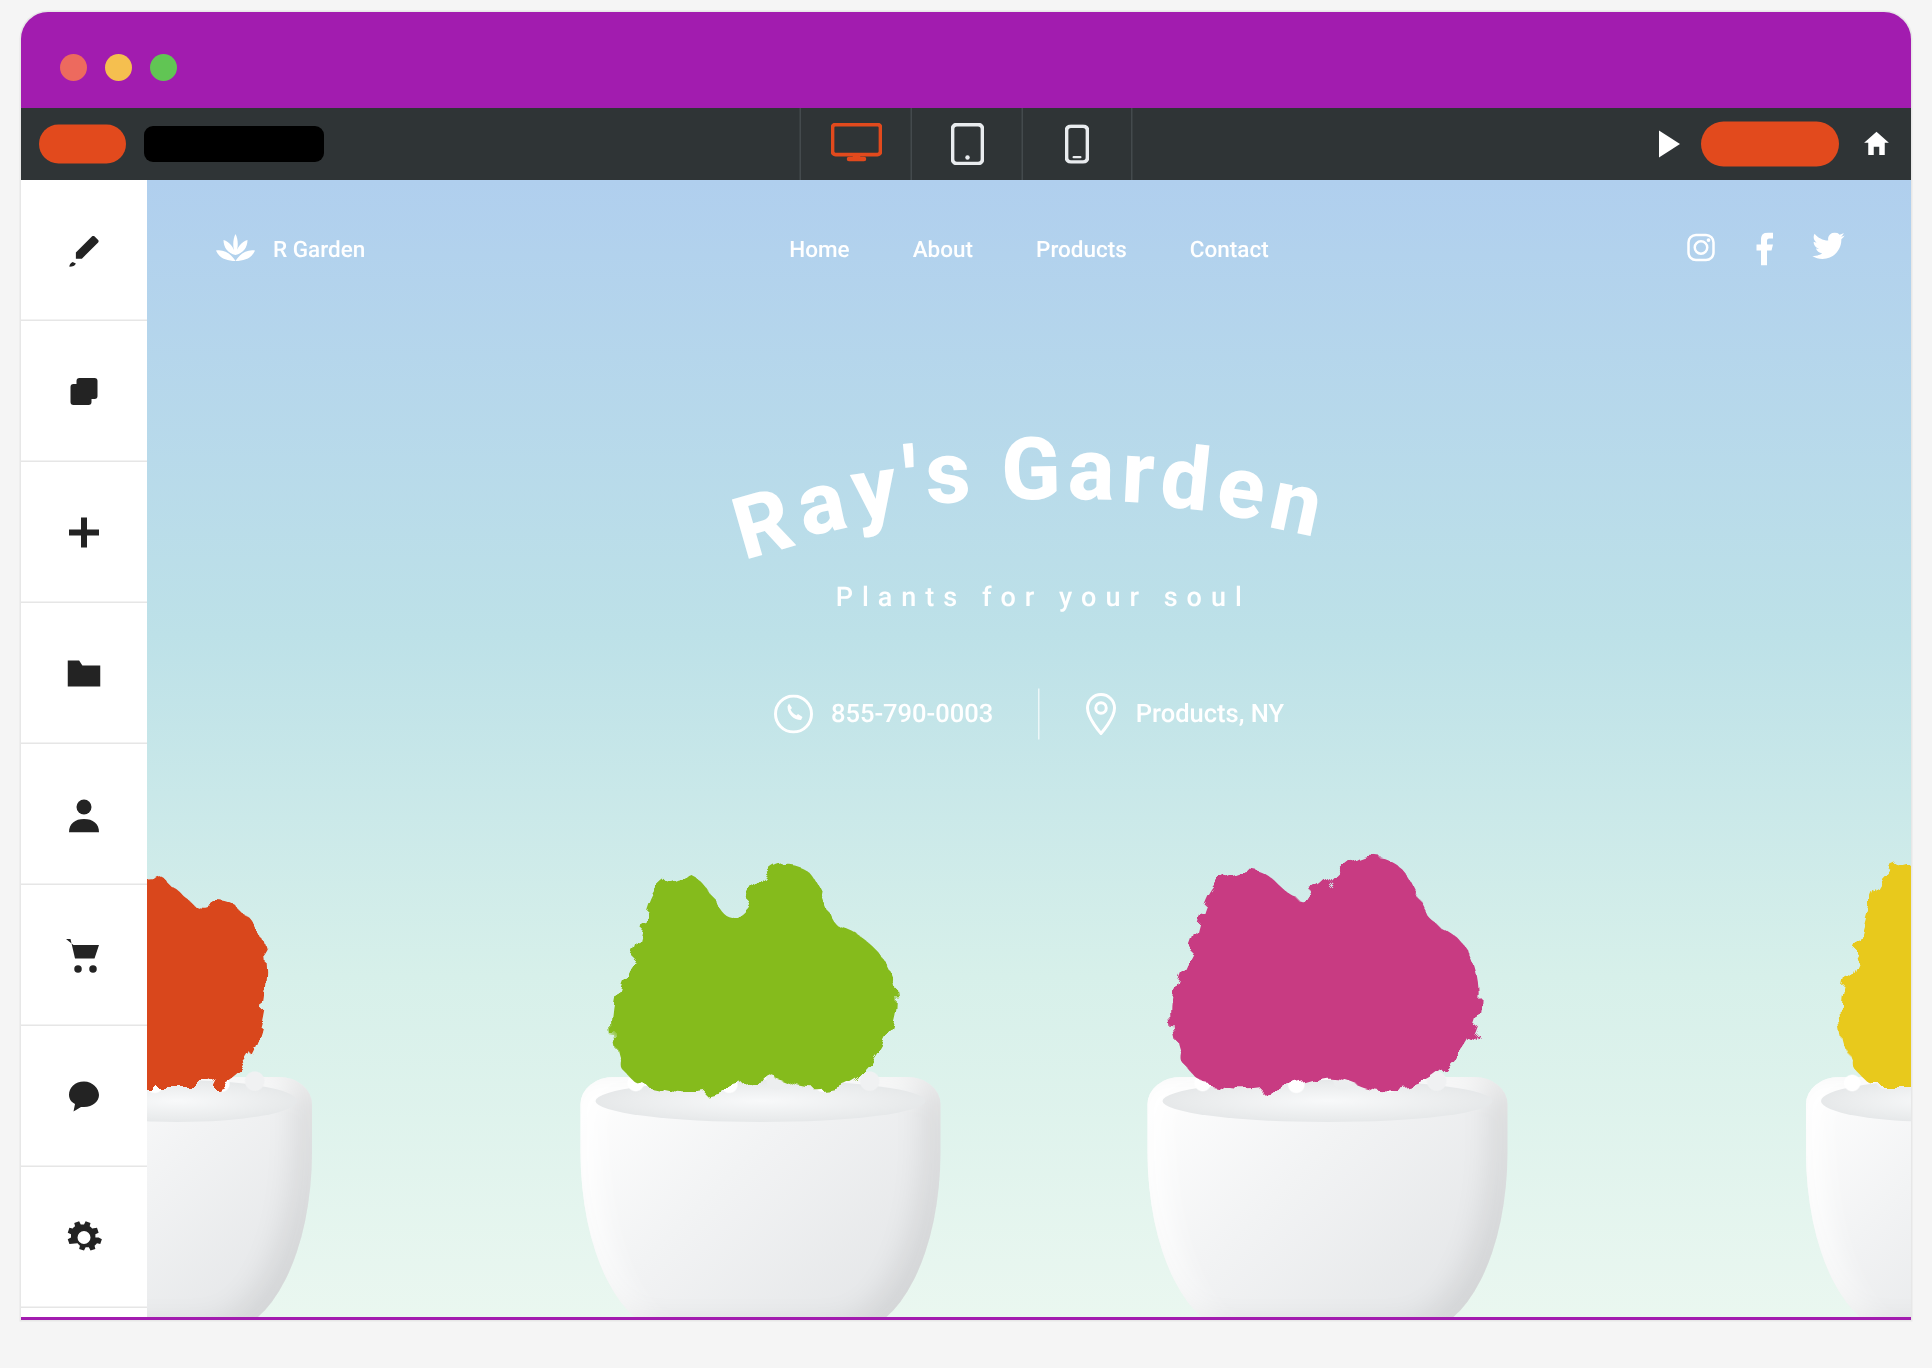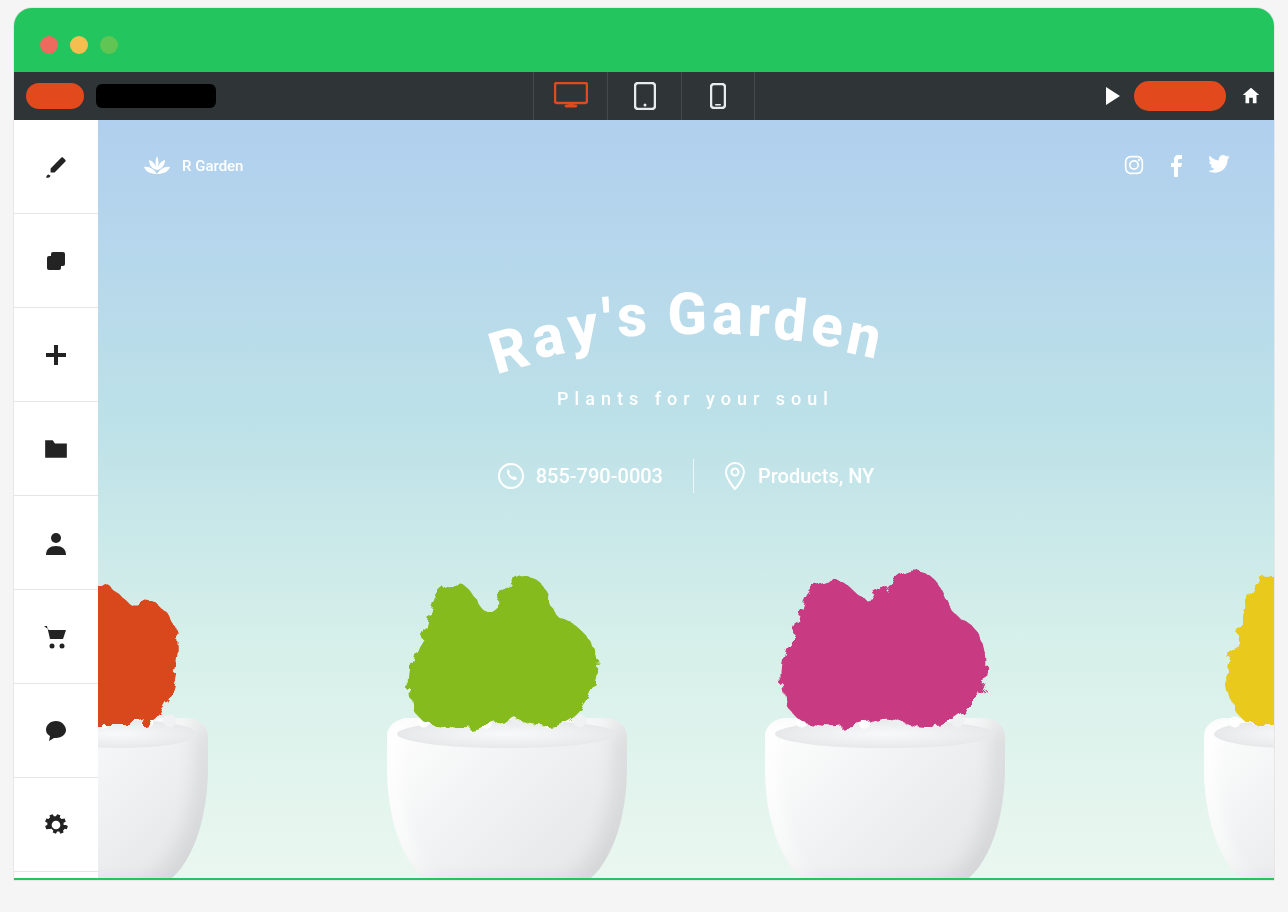--- a/index.html
+++ b/index.html
@@ -6,21 +6,21 @@
   body {
     font-family: -apple-system, BlinkMacSystemFont, "Segoe UI", Roboto, sans-serif;
     background: #f5f5f5;
     width: 1288px;
     height: 912px;
     overflow: hidden;
   }
   .browser-window {
     width: 1260px;
     margin: 8px auto 0;
-    background: #22c55e;
+    background: #a21caf;
     border-radius: 18px 18px 0 0;
     box-shadow: 0 0 0 1px #e7e7e7;
     overflow: hidden;
     height: 872px;
     position: relative;
   }
   .mac-dots {
     display: flex;
     gap: 12px;
     padding: 28px 12px 18px 26px;
@@ -201,21 +201,21 @@
     font-size: 15px;
     cursor: pointer;
   }
   .contact-row {
     margin-top: 50px;
     display: flex;
     align-items: center;
     justify-content: center;
     gap: 30px;
     color: #fff;
-    font-size: 20px;
+    font-size: 17px;
     font-weight: 500;
   }
   .contact-item { display: flex; align-items: center; gap: 12px; }
   .contact-item svg { fill: none; stroke: #fff; stroke-width: 2; }
   .vdiv { width: 1px; height: 34px; background: #fff; opacity: .7; }
 
   
   .plants {
     position: absolute;
     bottom: -10px;
@@ -397,20 +397,26 @@
     </div>
 
     <div class="canvas">
 
       <div class="site-nav">
         <div class="brand">
           <svg width="30" height="24" viewBox="0 0 30 24" fill="#fff">
               <path d="M15 2c2 4 2 9 0 14-2-5-2-10 0-14zM7 6c4 1 7 5 8 10-5-1-8-5-8-10zm16 0c0 5-3 9-8 10 1-5 4-9 8-10zM2 13c5-1 10 2 13 7-6 0-11-2-13-7zm26 0c-2 5-7 7-13 7 3-5 8-8 13-7z"></path>
             </svg>
           <span>R Garden</span>
+        </div>
+        <div class="nav-links">
+          <span>Home</span>
+          <span>About</span>
+          <span>Products</span>
+          <span>Contact</span>
         </div>
         <div class="social">
           <svg width="20" height="20" viewBox="0 0 24 24">
               <rect x="2" y="2" width="20" height="20" rx="6" fill="none" stroke="#fff" stroke-width="2"></rect>
               <circle cx="12" cy="12" r="5" fill="none" stroke="#fff" stroke-width="2"></circle>
               <circle cx="18" cy="6" r="1.5"></circle>
             </svg>
           <svg width="12" height="22" viewBox="0 0 12 22">
               <path d="M8 22V12h3l1-4H8V6c0-1 0-2 2-2h2V0H9C5 0 4 2 4 5v3H1v4h3v10h4z"></path>
             </svg>

